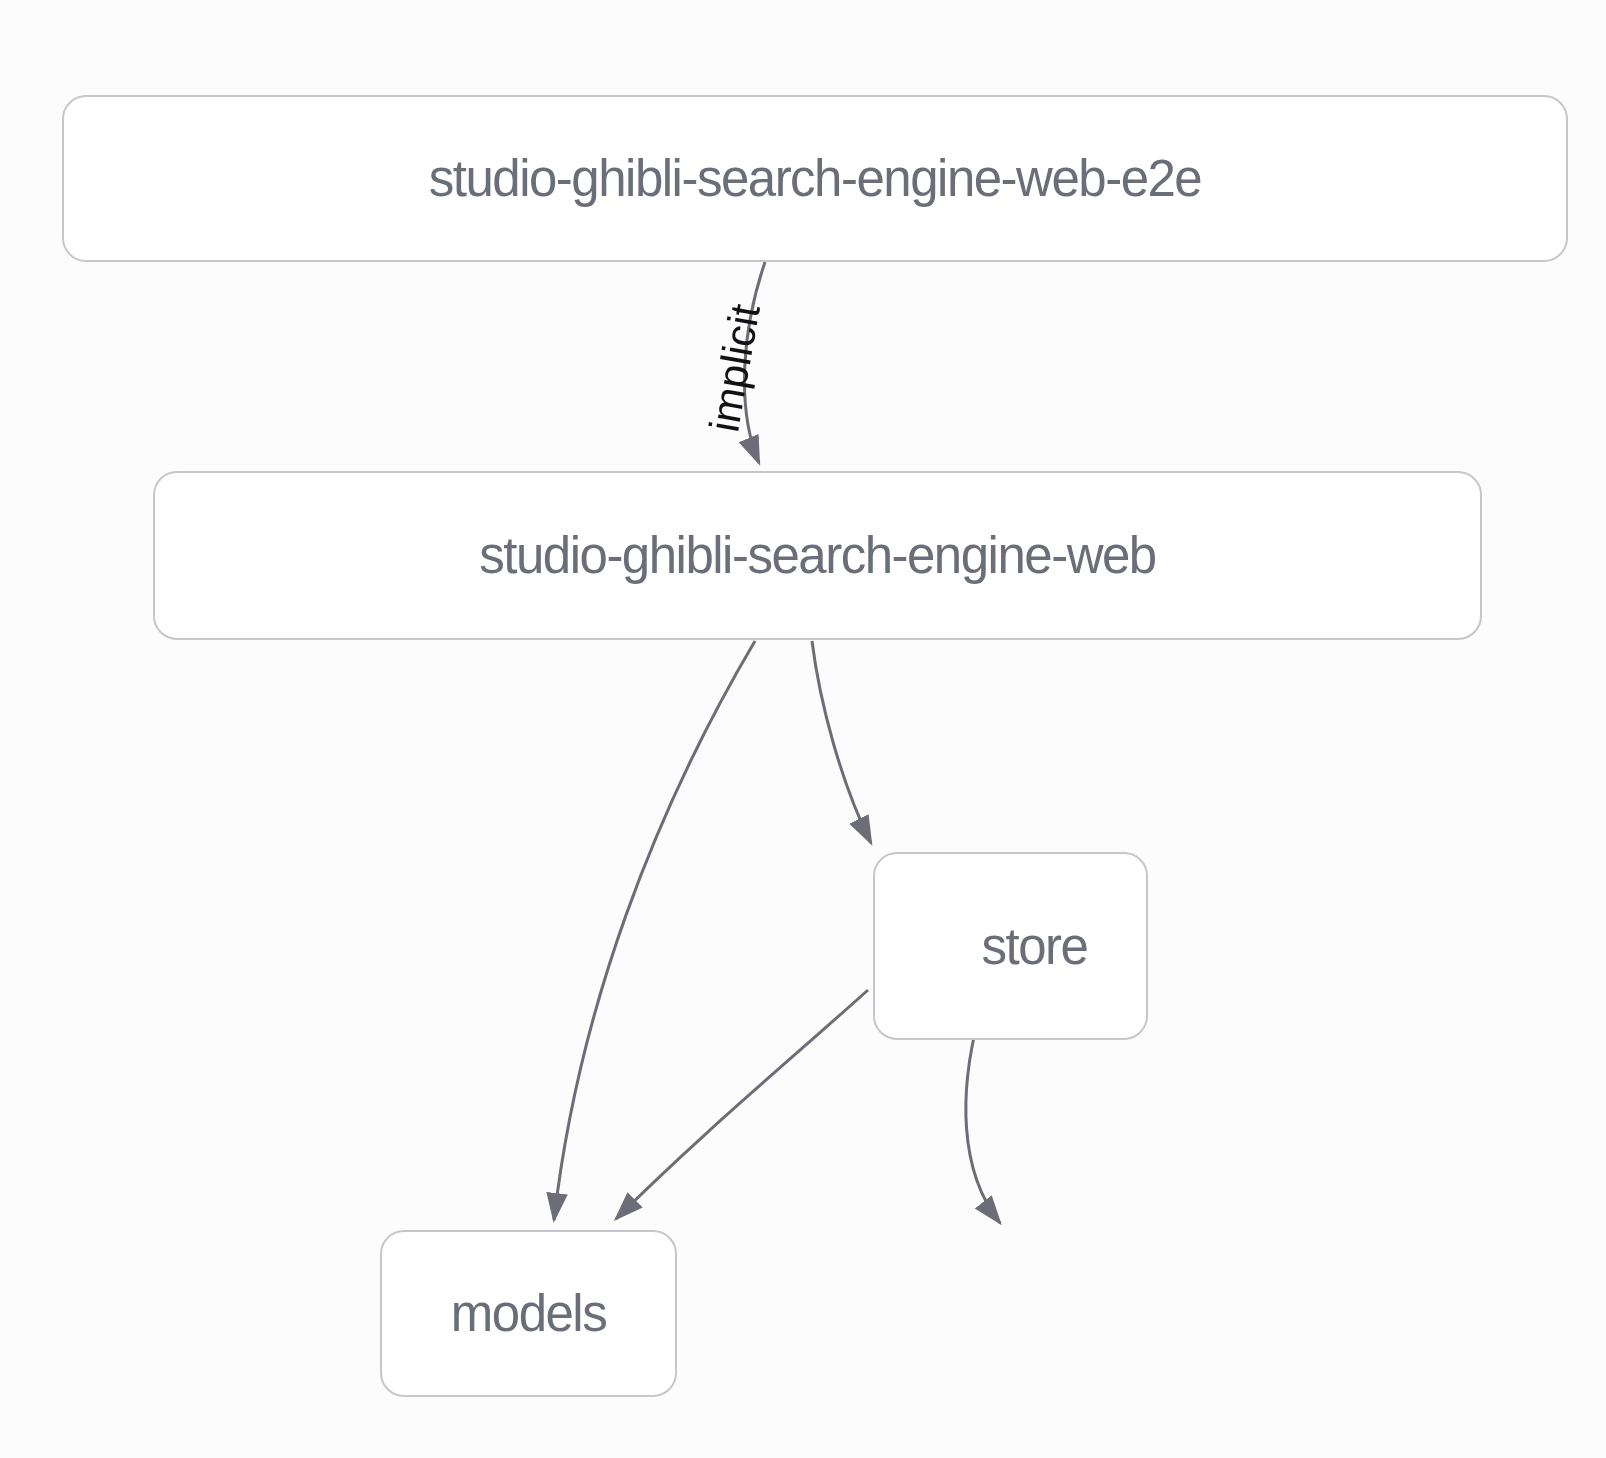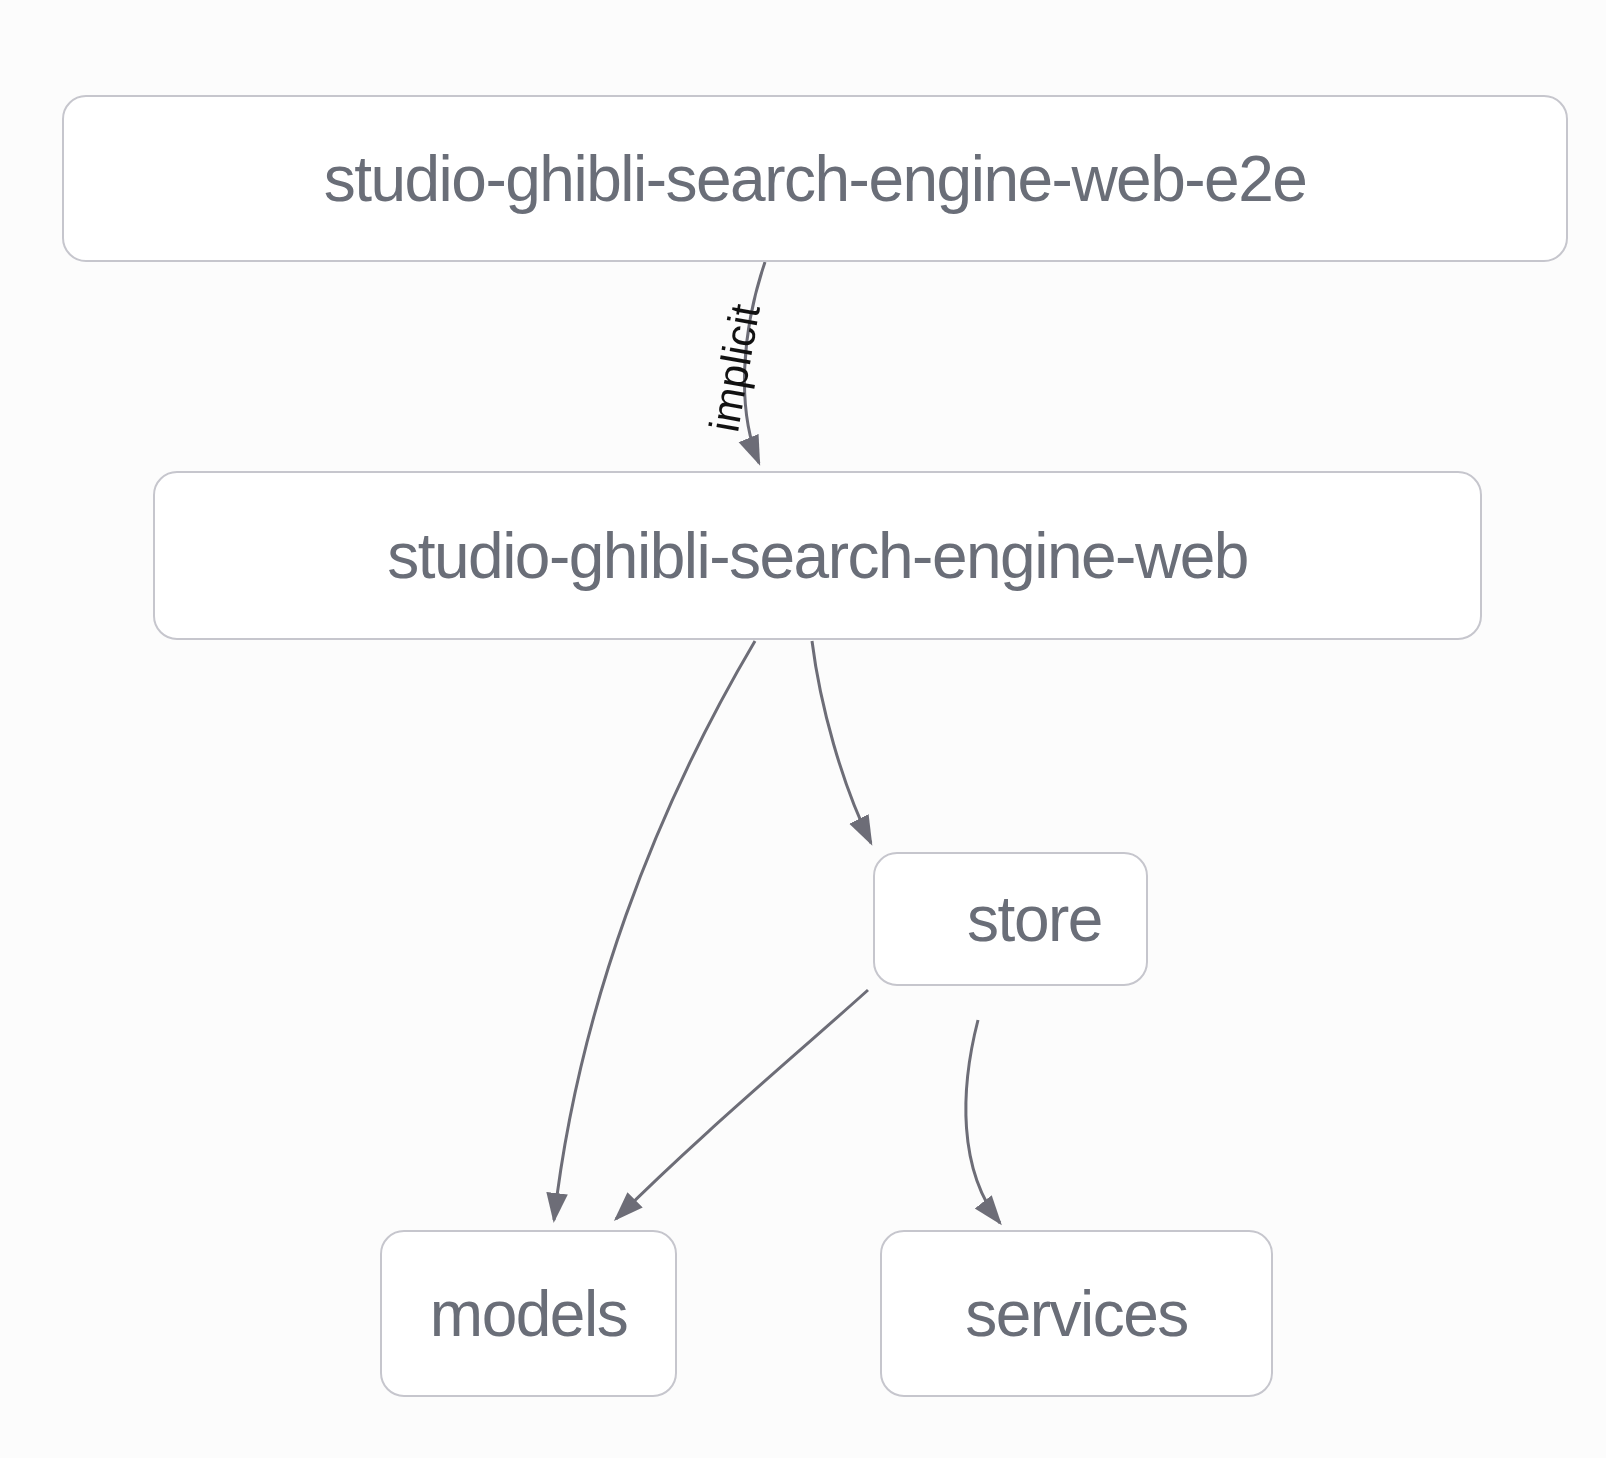--- a/index.html
+++ b/index.html
@@ -34,28 +34,28 @@
   }
   .node {
     position: absolute;
     display: flex;
     align-items: center;
     justify-content: center;
     background: var(--node-fill);
     border: 2.5px solid var(--node-border);
     border-radius: 24px;
     color: var(--node-text);
-    font-size: 64px;
+    font-size: 51px;
     letter-spacing: -1.5px;
     white-space: nowrap;
     cursor: pointer;
   }
   .node-e2e      { left:  62px; top:  95px; width: 1506px; height: 167px; }
   .node-web      { left: 153px; top: 471px; width: 1329px; height: 169px; }
-  .node-store    { left: 873px; top: 852px; width:  275px; height: 134px; padding-left: 48px; }
+  .node-store    { left: 873px; top: 852px; width:  275px; height: 188px; padding-left: 48px; }
   .node-models   { left: 380px; top: 1230px; width: 297px; height: 167px; }
   .node-services { left: 880px; top: 1230px; width: 393px; height: 167px; }
   .edge-label {
     position: absolute;
     left: 735px; top: 368px;
     transform: translate(-50%, -50%) rotate(-80deg);
     font-size: 42px;
     color: var(--edge-label);
     white-space: nowrap;
   }
@@ -87,19 +87,16 @@
   </div>
 
   <div class="node node-store">
     <span>store</span>
   </div>
 
   <div class="node node-models">
     <span>models</span>
   </div>
 
-  <div class="node node-services">
-    <span>services</span>
-  </div>
 
   <div class="edge-label">implicit</div>
 
 </div>
 
 </body></html>

